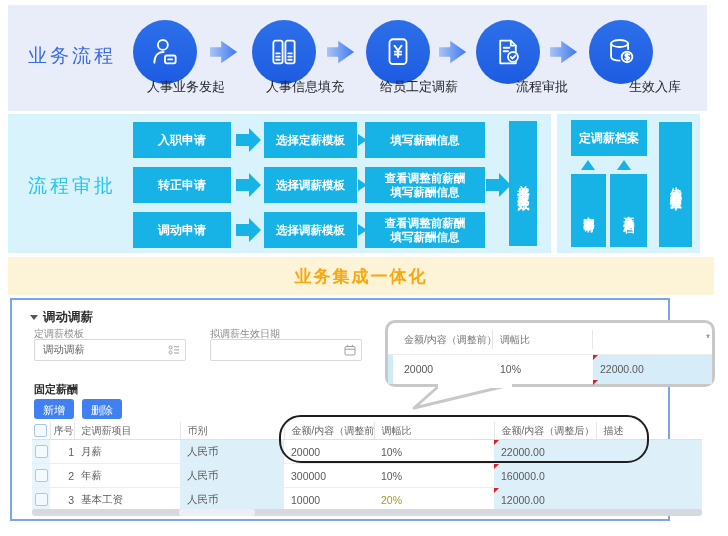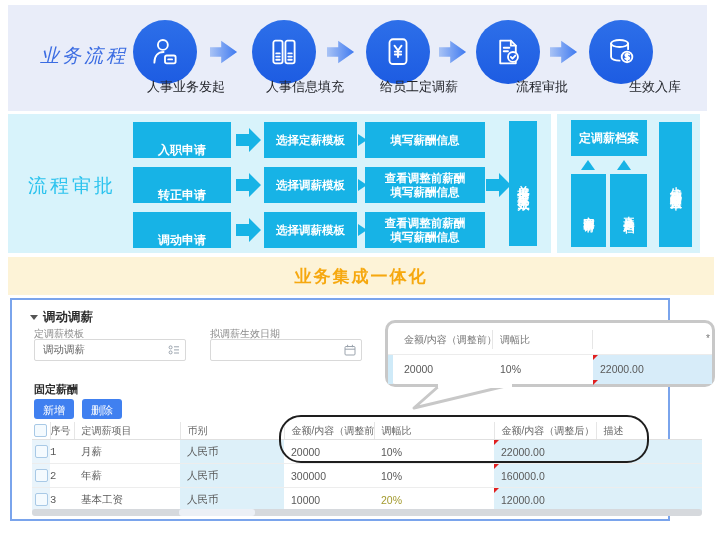--- a/index.html
+++ b/index.html
@@ -8,33 +8,33 @@
     --banner-bg:#fdf3d7; --banner-text:#f6a80f; --panel-border:#7aa4ec;
     --button-blue:#4080f0; --tint-blue:#ddf0f9; --required-red:#e02020;
     --ratio-highlight:#a39a2e;
   }
   html,body{margin:0;padding:0;}
   body{width:728px;height:536px;position:relative;background:#fff;
        font-family:"Liberation Sans","DejaVu Sans",sans-serif;overflow:hidden;}
   .abs{position:absolute;}
   
   .sec-flow{left:8px;top:5px;width:699px;height:106px;background:var(--flow-bg);}
-  .sec-flow-label{left:32px;top:38px;font-size:19px;color:var(--flow-label);letter-spacing:3px;font-style:italic;}
+  .sec-flow-label{left:20px;top:38px;font-size:19px;color:var(--flow-label);letter-spacing:3px;}
   .flow-circle{width:64px;height:64px;border-radius:50%;top:15px;
      background:linear-gradient(180deg,#2d6fe9,#1d5ce2);
      display:flex;align-items:center;justify-content:center;}
   .flow-step-label{top:73px;width:120px;text-align:right;font-size:13px;color:#22242a;}
   .flow-arrow{top:33px;width:30px;height:28px;}
   
   .sec-int{top:114px;height:139px;background:var(--interact-bg);}
   .sec-int-label{left:20px;top:59px;font-size:19px;color:var(--interact-label);letter-spacing:3px;}
   .cyan-box{background:var(--box-cyan);color:#fff;display:flex;flex-direction:column;
      align-items:center;justify-content:center;font-weight:bold;text-align:center;}
   .cyan-box .ln{display:block;line-height:1.25;}
-  .box-a{width:98px;height:36px;font-size:12px;justify-content:flex-end;}
+  .box-a{width:98px;height:36px;font-size:12px;}
   .box-b{width:93px;height:36px;font-size:11.5px;}
   .box-c{width:120px;height:36px;font-size:11.5px;}
   .pent-arrow{width:26px;height:26px;}
   .tri-right{width:0;height:0;border-left:9px solid var(--box-cyan);
      border-top:6px solid transparent;border-bottom:6px solid transparent;}
   .tri-up{width:0;height:0;border-bottom:10px solid var(--box-cyan);
      border-left:7px solid transparent;border-right:7px solid transparent;}
   .vbox{writing-mode:vertical-rl;text-orientation:upright;background:var(--box-cyan);
      color:#fff;font-weight:bold;display:flex;align-items:center;justify-content:center;
      letter-spacing:3px;}
@@ -58,21 +58,21 @@
   
   .grid{border-collapse:collapse;table-layout:fixed;width:670px;font-size:10.5px;color:#595959;}
   .grid th{height:17px;font-weight:normal;font-size:10px;color:#666;text-align:left;
      padding:0 0 0 7px;border-bottom:1px solid #e0e0e0;border-left:1px solid #e6e6e6;
      white-space:nowrap;overflow:hidden;}
   .grid th:first-child{border-left:none;}
   .grid td{height:23px;padding:0 0 0 7px;border-bottom:1px solid #ededed;position:relative;
      white-space:nowrap;overflow:hidden;}
   .grid .ck{padding:0;text-align:center;}
   .grid td.ck{background:#e9f4fb;}
-  .grid .seq{text-align:left;padding:0;font-family:Liberation Mono, monospace;}
+  .grid .seq{text-align:right;padding:0;}
   .grid td.tint{background:var(--tint-blue);}
   .checkbox{width:11px;height:11px;border:1px solid #a8c9e6;border-radius:2px;
      background:#f4fafe;display:inline-block;vertical-align:middle;}
   .corner{position:absolute;left:0;top:0;width:0;height:0;
      border-top:5px solid var(--required-red);border-right:5px solid transparent;}
   .req{color:var(--required-red);margin-left:2px;}
   .ratio-hl{color:var(--ratio-highlight);}
   .hscroll{height:7px;background:#d6d9dd;border-radius:3px;}
   .hthumb{position:absolute;left:147px;top:0;width:76px;height:7px;background:#ecf0f6;border-radius:3px;}
   

